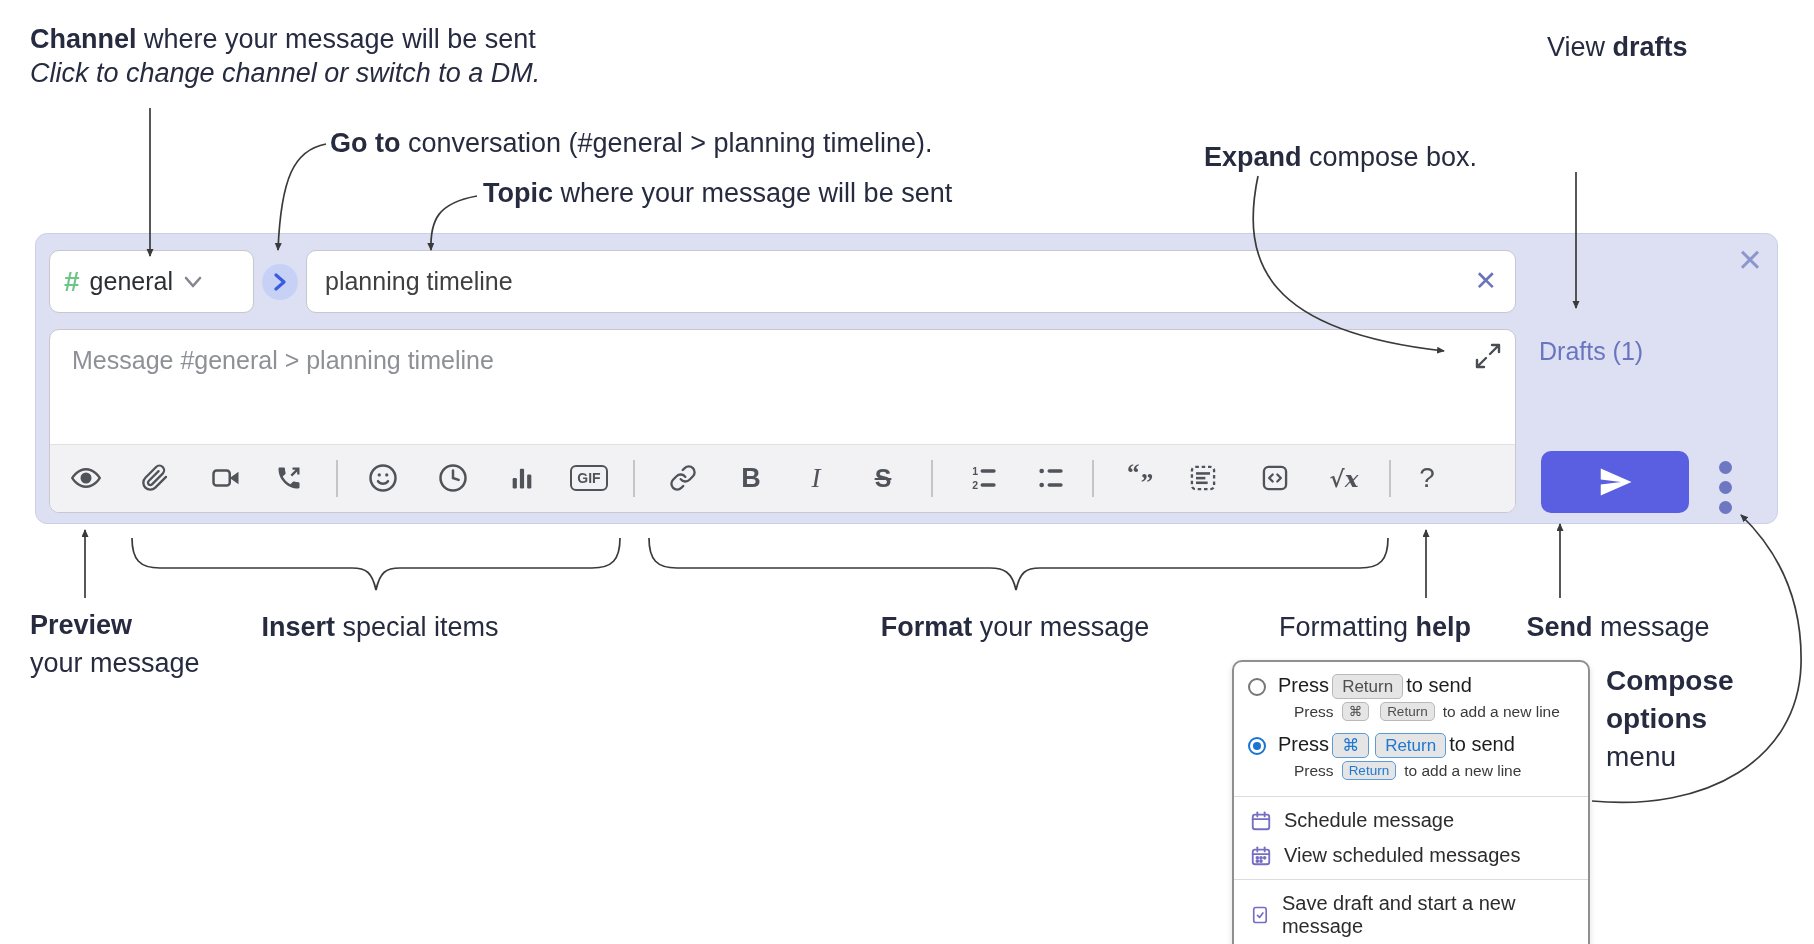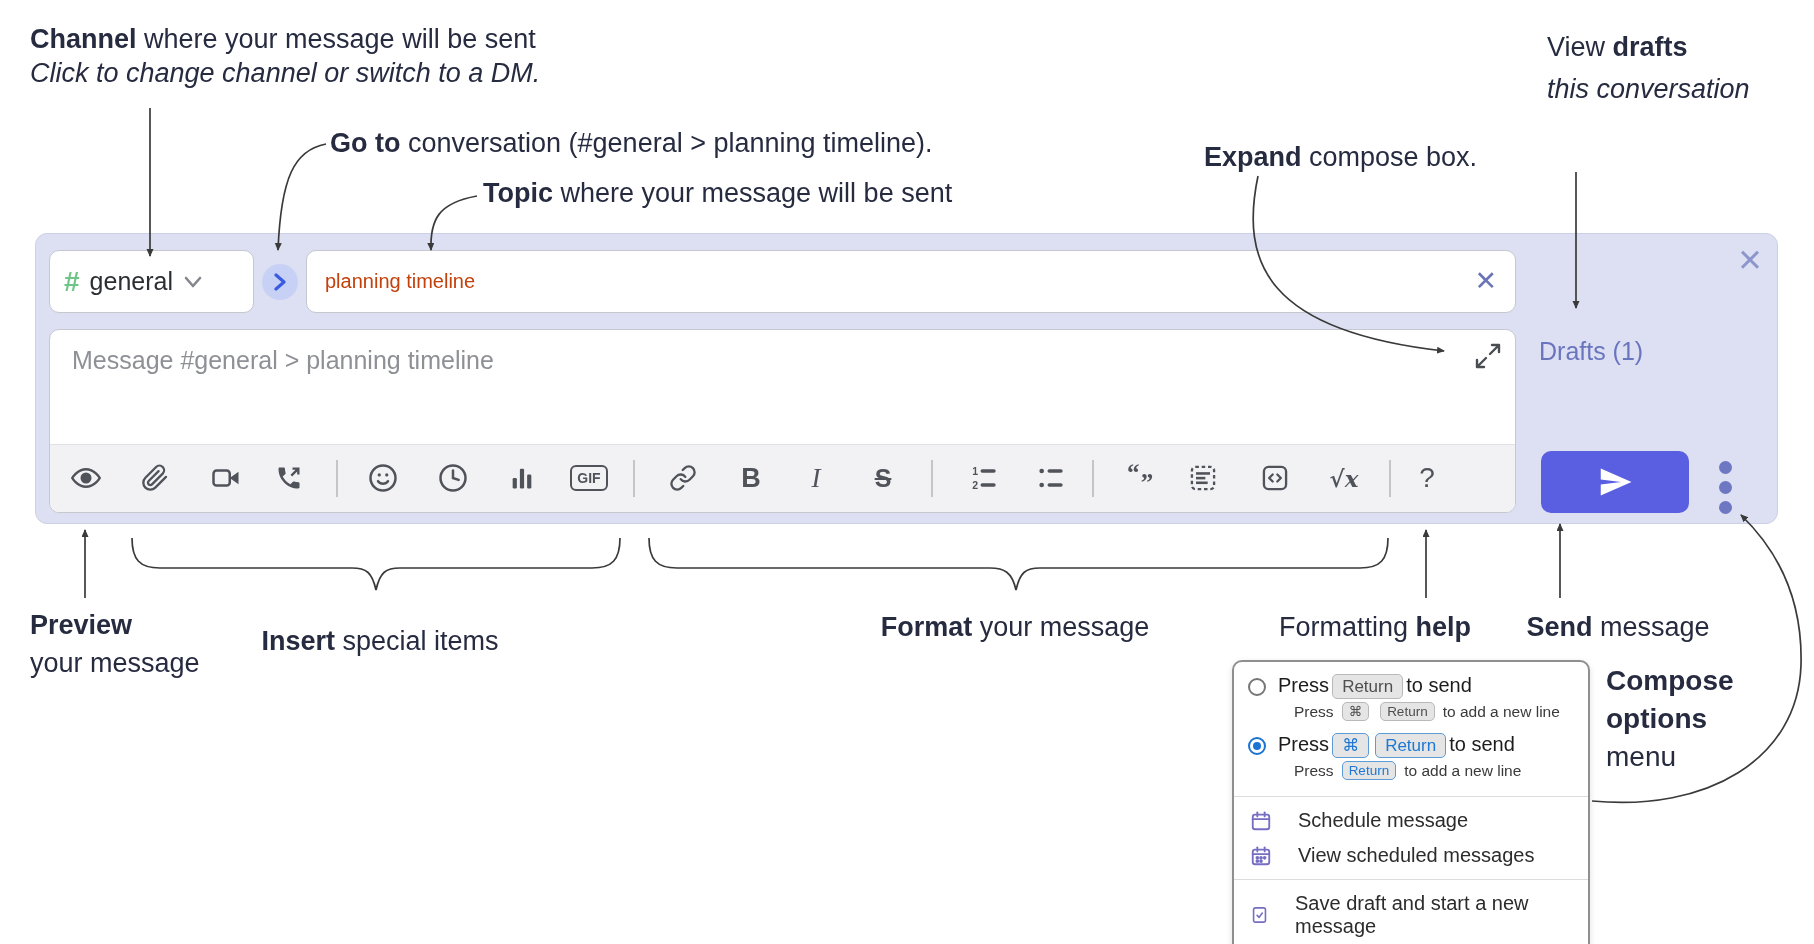--- a/index.html
+++ b/index.html
@@ -13,21 +13,21 @@
   
   .compose{position:absolute;left:35px;top:233px;width:1743px;height:291px;background:#dde0f2;
            border:1px solid #ccd0e6;border-radius:12px;box-sizing:border-box;z-index:10;}
   .whitebox{position:absolute;background:#fff;border:1px solid #c6c7cf;border-radius:10px;box-sizing:border-box;}
   .channel-box{left:13px;top:16px;width:205px;height:63px;display:flex;align-items:center;padding:0 14px;gap:10px;cursor:pointer;}
   .hash{color:#6fc588;font-size:28px;font-weight:700;}
   .chname{font-size:25px;color:#2b2e33;}
   .goto-btn{position:absolute;left:226px;top:30px;width:36px;height:36px;border-radius:50%;
             background:#c7d1f5;display:flex;align-items:center;justify-content:center;cursor:pointer;}
   .topic-box{left:270px;top:16px;width:1210px;height:63px;display:flex;align-items:center;padding:0 18px;}
-  .topic-text{font-size:20px;color:#c2410c;flex:1;}
+  .topic-text{font-size:25px;color:#404040;flex:1;}
   .xbtn{color:#6a74b8;font-size:27px;line-height:27px;cursor:pointer;}
   .close-x{position:absolute;right:14px;top:8px;color:#8d96cc;font-size:31px;cursor:pointer;z-index:11;}
   .msg-box{left:13px;top:95px;width:1467px;height:184px;display:flex;flex-direction:column;overflow:hidden;}
   .msg-area{flex:1;position:relative;padding-left:25px;}
   .placeholder{position:absolute;left:22px;top:16px;font-size:25px;color:#8e9096;}
   .expand-ic{position:absolute;right:13px;top:12px;width:28px;height:28px;cursor:pointer;}
   .toolbar{height:67px;background:#f2f2f4;border-top:1px solid #e1e1e4;position:relative;margin-top:32px;}
   .tbtn{position:absolute;top:11px;width:44px;height:44px;display:flex;align-items:center;justify-content:center;
         color:#50535a;cursor:pointer;border-radius:6px;}
   .tsep{position:absolute;top:15px;width:2px;height:37px;background:#c4c4c9;}
@@ -49,21 +49,21 @@
   .optmain{display:flex;align-items:center;gap:12px;font-size:20px;color:#1c1c1c;cursor:pointer;}
   .optsub{margin:3px 0 8px 46px;font-size:15.5px;color:#3a3a3a;display:flex;align-items:center;gap:5px;}
   .radio{width:18px;height:18px;border:2px solid #767676;border-radius:50%;box-sizing:border-box;flex:none;}
   .radio.sel{border-color:#1b74d2;position:relative;}
   .radio.sel::after{content:"";position:absolute;left:3px;top:3px;width:8px;height:8px;border-radius:50%;background:#1b74d2;}
   .kbd{display:inline-block;border:1.5px solid #b9b9b9;border-radius:5px;background:#e5e5e5;color:#4f4f4f;
        font-size:17px;padding:1px 9px;margin:0 3px;line-height:21px;}
   .kbd.sm{font-size:13.5px;padding:0 6px;line-height:17px;}
   .kbd.blue{border-color:#5b9bd8;color:#1f78d1;}
   .pdiv{height:0;border-top:1.5px solid #dcdcdc;margin:6px 0;}
-  .mitem{display:flex;align-items:center;gap:26px;padding:6px 16px;font-size:20px;color:#2c2c2c;cursor:pointer;}
+  .mitem{display:flex;align-items:center;gap:12px;padding:6px 16px;font-size:20px;color:#2c2c2c;cursor:pointer;}
   
   #overlay{position:absolute;left:0;top:0;z-index:50;pointer-events:none;}
 </style>
 </head>
 <body>
 
 <div id="canvas">
 
   <div class="ann" style="left:30px;top:22px;">
     <div><span class="b">Channel</span><span> where your message will be sent</span></div>
@@ -77,29 +77,28 @@
   <div class="ann" style="left:483px;top:176px;">
     <span class="b">Topic</span><span> where your message will be sent</span>
   </div>
 
   <div class="ann" style="left:1204px;top:140px;">
     <span class="b">Expand</span><span> compose box.</span>
   </div>
 
   <div class="ann" style="left:1547px;top:26px;line-height:42px;">
     <div><span>View </span><span class="b">drafts</span></div>
-    <div class="it">this conversation</div>
   </div>
 
   <div class="ann" style="left:30px;top:606px;line-height:38px;">
     <div class="b">Preview</div>
     <div>your message</div>
   </div>
 
-  <div class="ann centered" style="left:380px;top:624px;">
+  <div class="ann centered" style="left:380px;top:610px;">
     <span class="b">Insert</span><span> special items</span>
   </div>
 
   <div class="ann centered" style="left:1015px;top:610px;">
     <span class="b">Format</span><span> your message</span>
   </div>
 
   <div class="ann centered" style="left:1375px;top:610px;">
     <span>Formatting </span><span class="b">help</span>
   </div>

